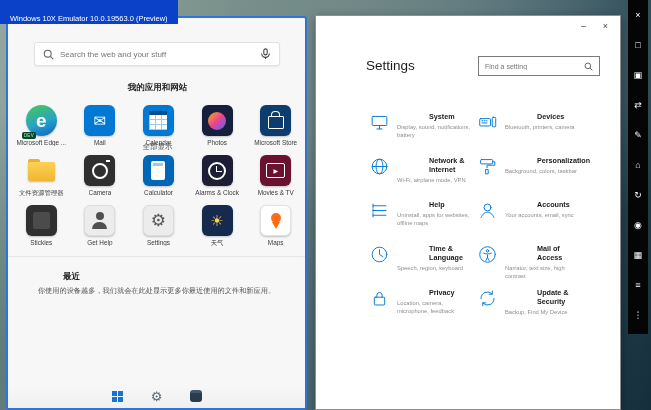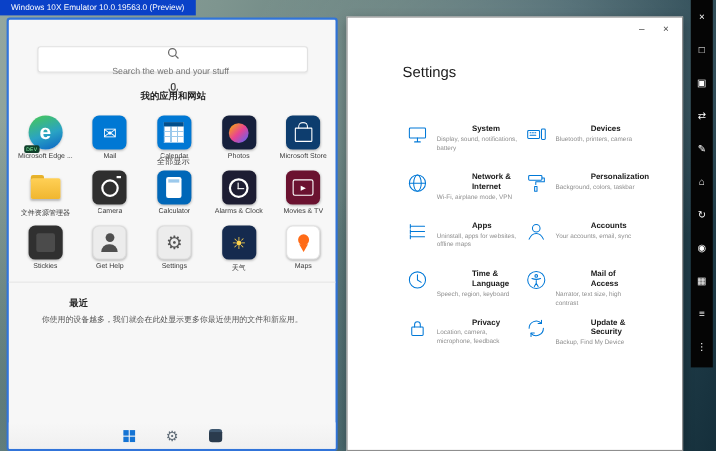--- a/index.html
+++ b/index.html
@@ -6,27 +6,27 @@
   body { font-family:"Liberation Sans", sans-serif; }
   .stage{
     position:relative; width:651px; height:410px; overflow:hidden;
     background:
       radial-gradient(420px 300px at 72% 18%, rgba(255,255,255,.18), transparent 60%),
       radial-gradient(500px 380px at 10% 90%, rgba(30,70,80,.45), transparent 70%),
       linear-gradient(110deg,#94a79f 0%,#7e958f 25%,#657f7d 45%,#45636b 65%,#25434f 85%,#152f3b 100%);
   }
   
   .emu-title{position:absolute;left:0;top:0;height:14px;background:#0a41c8;color:#fff;
-    font-size:7.5px;line-height:14px;padding:0 10px;z-index:6;white-space:nowrap;}
+    font-size:7.5px;line-height:14px;padding:12px 10px;z-index:6;white-space:nowrap;}
   
   .launcher{position:absolute;left:6px;top:16px;width:301px;height:394px;background:#f7f7f7;
     border:2px solid #3174d9;border-radius:3px;z-index:3;}
   .search-bar{position:absolute;left:26px;top:24px;width:246px;height:24px;background:#fff;
     border:1px solid #e1e1e1;border-radius:3px;display:flex;align-items:center;gap:6px;
-    padding:0 8px;box-shadow:0 1px 2px rgba(0,0,0,.06);flex-direction:column;}
+    padding:0 8px;box-shadow:0 1px 2px rgba(0,0,0,.06);}
   .search-bar input{flex:1;border:none;outline:none;font-size:8px;color:#333;background:transparent;
     font-family:"Liberation Sans",sans-serif;}
   .search-bar input::placeholder{color:#767676;}
   .apps-head{position:absolute;left:16px;right:14px;top:64px;display:flex;justify-content:space-between;align-items:center;flex-direction:column;}
   .apps-head .hd{font-size:8.5px;font-weight:700;color:#222;}
   .apps-head .all{font-size:7.5px;color:#4a4a4a;cursor:pointer;margin-top:48px;}
   .app-grid{position:absolute;left:4px;top:84px;width:293px;display:grid;
     grid-template-columns:repeat(5,1fr);grid-auto-rows:50px;}
   .app{display:flex;flex-direction:column;align-items:center;gap:3px;padding-top:3px;cursor:pointer;}
   .tile{position:relative;width:31px;height:31px;border-radius:6px;display:flex;align-items:center;
@@ -229,20 +229,27 @@
         </span>
     </div>
   </div>
 
   <div class="settings">
     <span class="win-btn win-min">–</span>
     <span class="win-btn win-close">×</span>
 
     <div class="set-title">Settings</div>
 
+    <div class="set-search">
+      <input type="text" placeholder="Find a setting" style="">
+      <svg class="mini-svg" width="9" height="9" viewBox="0 0 14 14" stroke="#555" fill="none" stroke-width="1.4">
+          <circle cx="6" cy="6" r="4.4"></circle>
+          <line x1="9.4" y1="9.4" x2="13" y2="13"></line>
+        </svg>
+    </div>
 
     <div class="cats">
 
       <div class="cat">
         <svg viewBox="0 0 22 22">
             <rect x="2.5" y="4" width="17" height="10.5" rx="1"></rect>
             <path d="M8 18.5h6M11 14.5v4"></path>
           </svg>
         <div>
             <div class="cat-label">System</div>
@@ -284,21 +291,21 @@
             <div class="cat-label">Personalization</div>
         <div class="cat-desc">Background, colors, taskbar</div>
           </div>
       </div>
 
       <div class="cat">
         <svg viewBox="0 0 22 22">
             <path d="M3.5 5.5h15M3.5 11h15M3.5 16.5h15M3.5 3.5v4M3.5 9v4M3.5 14.5v4"></path>
           </svg>
         <div>
-            <div class="cat-label">Apps</div>
+            <div class="cat-label">Help</div>
         <div class="cat-desc">Uninstall, apps for websites, offline maps</div>
           </div>
       </div>
 
       <div class="cat">
         <svg viewBox="0 0 22 22">
             <circle cx="11" cy="7.5" r="4"></circle>
             <path d="M3.5 19c1.8-4.2 4.8-6 7.5-6s5.7 1.8 7.5 6"></path>
           </svg>
         <div>

